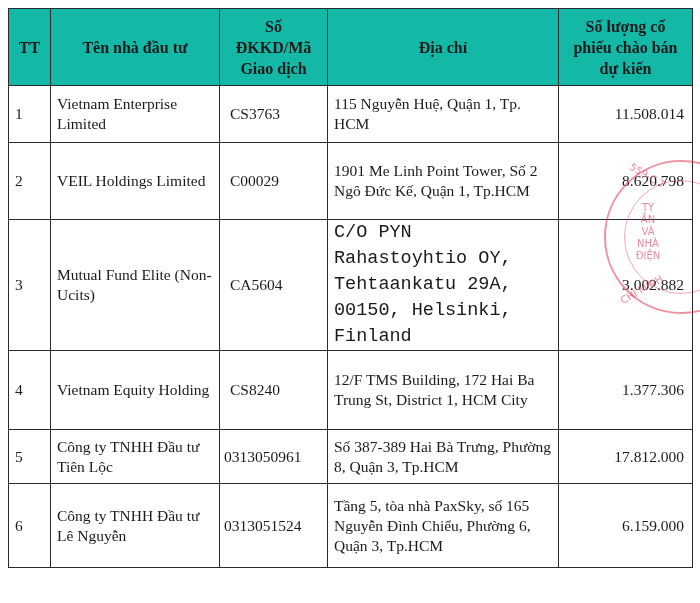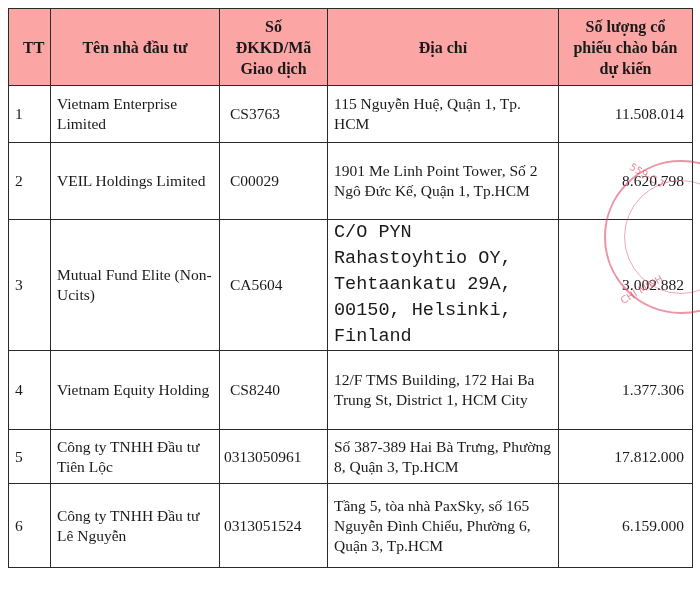--- a/index.html
+++ b/index.html
@@ -19,28 +19,28 @@
       table-layout: fixed;
     }
     .doc-table td, .doc-table th {
       border: 1.5px solid #2a2a2a;
       padding: 0 6px;
       vertical-align: middle;
       font-size: 15.5px;
       line-height: 20px;
     }
     .doc-table thead th {
-      background: #fca5a5;
+      background: #14b8a6;
       font-weight: bold;
       font-size: 16px;
       line-height: 21px;
       text-align: center;
       height: 76px;
     }
-    .doc-table thead th.tt { text-align: left; padding-left: 14px; }
+    .doc-table thead th.tt { text-align: center; padding-left: 6px; }
     td.c-tt { text-align: left; }
     td.c-code { text-align: left; padding-left: 10px; margin-top: 44px; }
     td.c-qty { text-align: right; padding-right: 8px; }
     td.c-addr-big { font-size: 18.5px; line-height: 26px; font-family: Liberation Mono, monospace; }
     tr.r1 td { height: 56px; }
     tr.r2 td { height: 76px; }
     tr.r3 td { height: 109px; }
     tr.r4 td { height: 78px; }
     tr.r5 td { height: 53px; }
     tr.r6 td { height: 83px; }
@@ -138,14 +138,21 @@
       <td class="c-code" style="padding-left:4px">0313051524</td>
       <td>Tầng 5, tòa nhà PaxSky, số 165 Nguyễn Đình Chiểu, Phường 6, Quận 3, Tp.HCM</td>
       <td class="c-qty">6.159.000</td>
     </tr>
   </tbody>
 </table>
 
 <div class="stamp">
   <div class="stamp-inner"></div>
   <span class="stamp-rim" style="left:22px; top:8px; transform:rotate(30deg);">559-C.T</span>
+  <div class="stamp-text">
+    <div>TY</div>
+    <div>ẦN</div>
+    <div>VÀ</div>
+    <div>NHÀ</div>
+    <div>ĐIỆN</div>
+  </div>
   <span class="stamp-rim" style="left:12px; top:122px; transform:rotate(-30deg);">CHÍ MINH</span>
 </div>
 
 </body></html>

